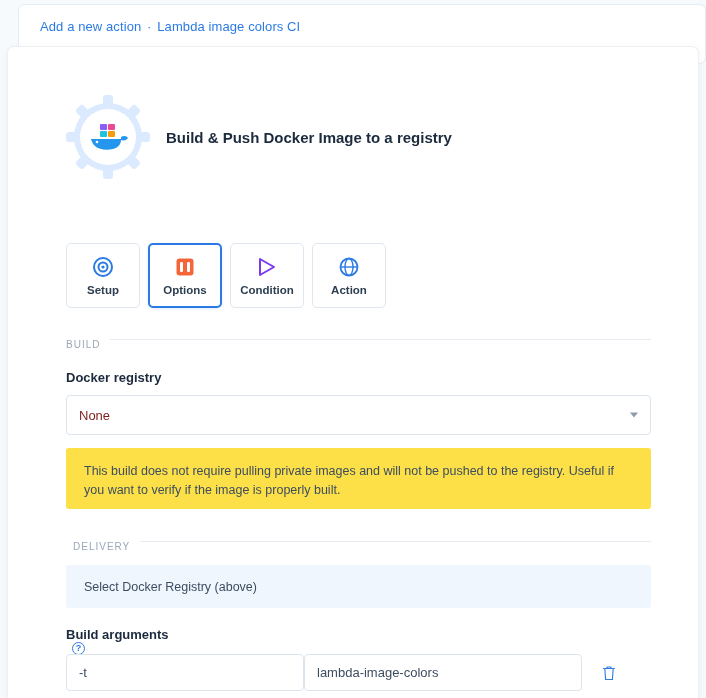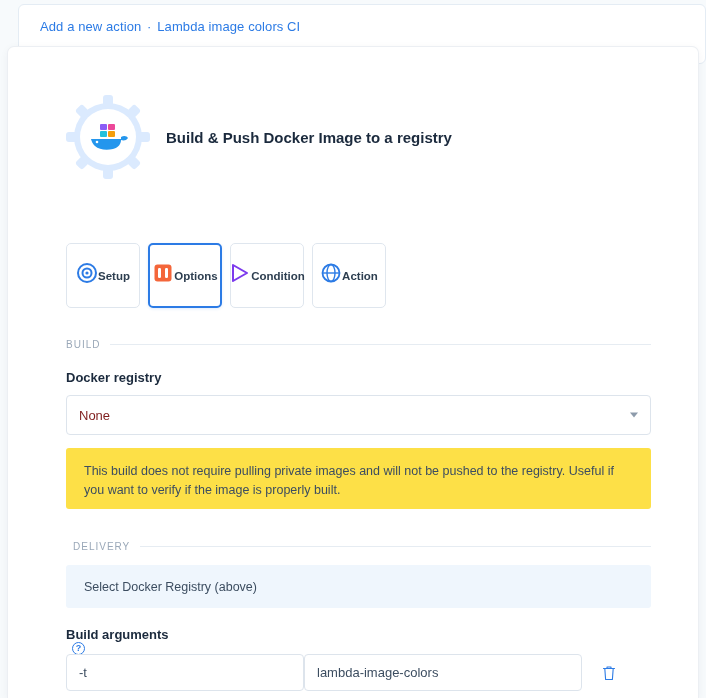--- a/index.html
+++ b/index.html
@@ -101,20 +101,21 @@
     display: flex;
     gap: 8px;
   }
   .step {
     width: 74px;
     height: 65px;
     border: 1px solid #dfe6ee;
     border-radius: 5px;
     background: #ffffff;
     display: flex;
+    flex-direction: column;
     align-items: center;
     justify-content: center;
     cursor: pointer;
     position: relative;
   }
   .step.active {
     border: 2px solid #2c7be5;
     box-shadow: 0 1px 3px rgba(44,123,229,0.15);
   }
   .step .step-ico {
@@ -132,21 +133,21 @@
 
   
   .legend {
     position: absolute;
     left: 58px;
     width: 585px;
     font-size: 10px;
     letter-spacing: 1px;
     color: #9aa8b8;
     display: flex;
-    align-items: center;
+    align-items: flex-start;
   }
   .legend .legend-text { white-space: nowrap; padding-right: 10px; }
   .legend .legend-rule {
     flex: 1;
     height: 1px;
     background: #e6ecf2;
   }
 
   .field-label {
     position: absolute;

